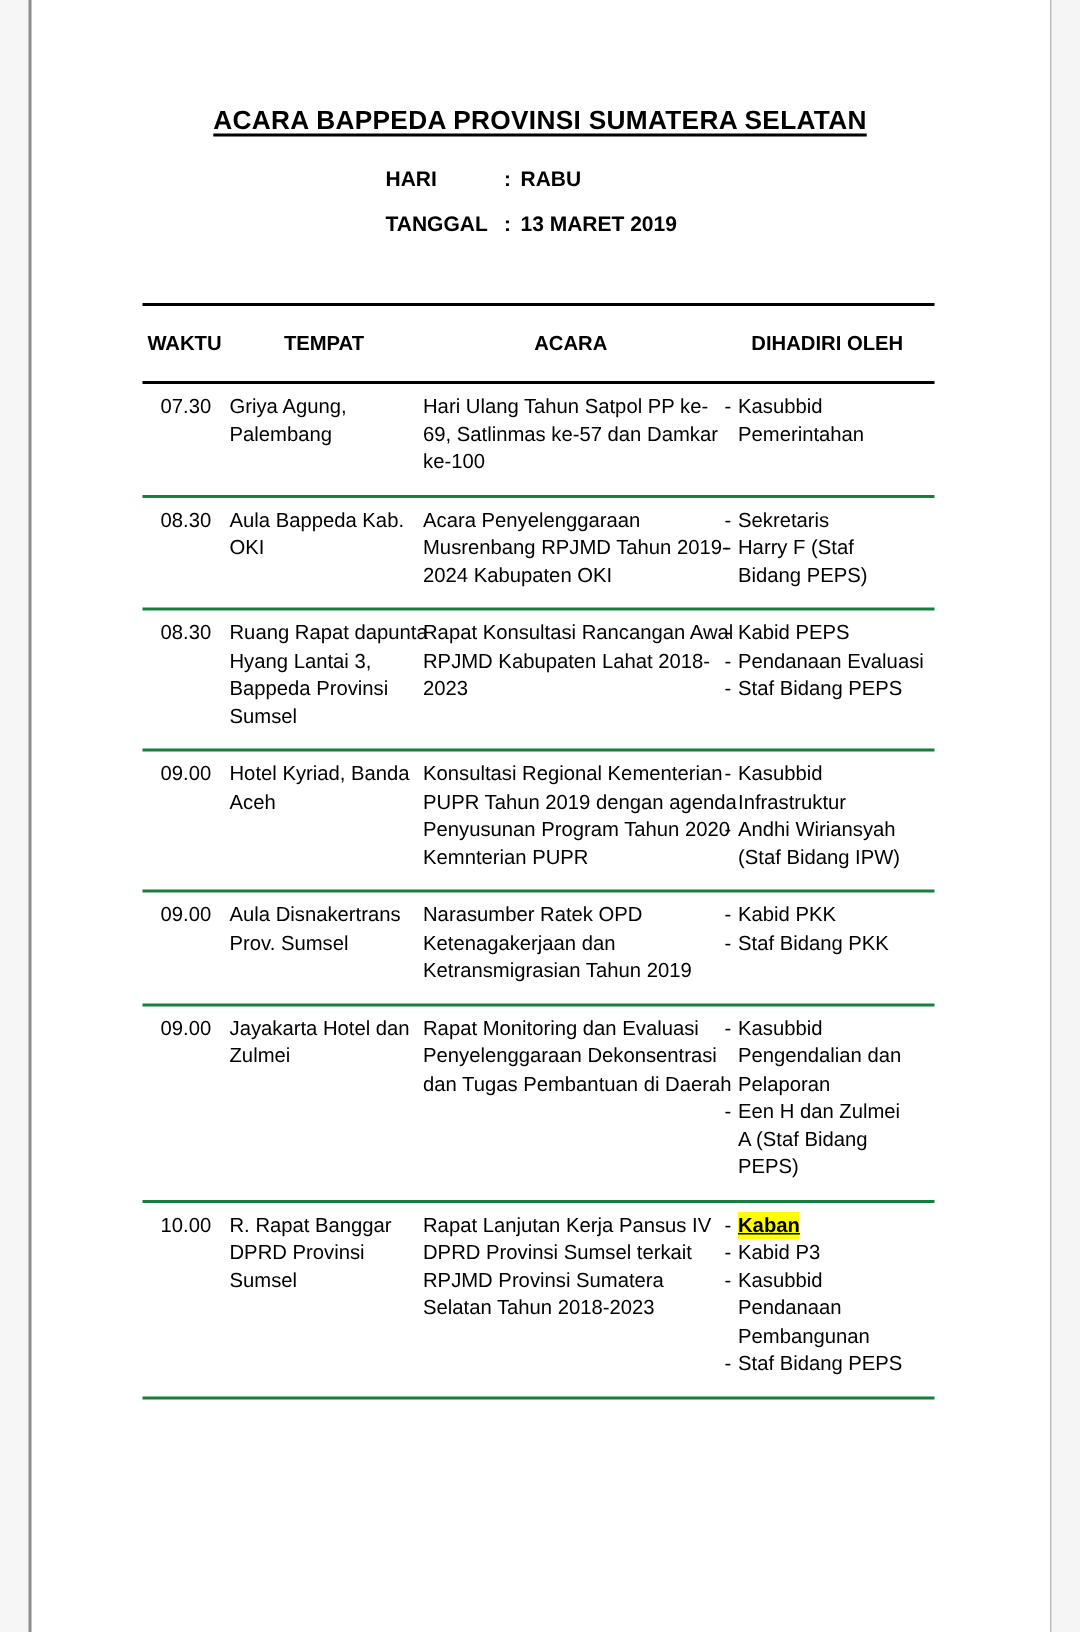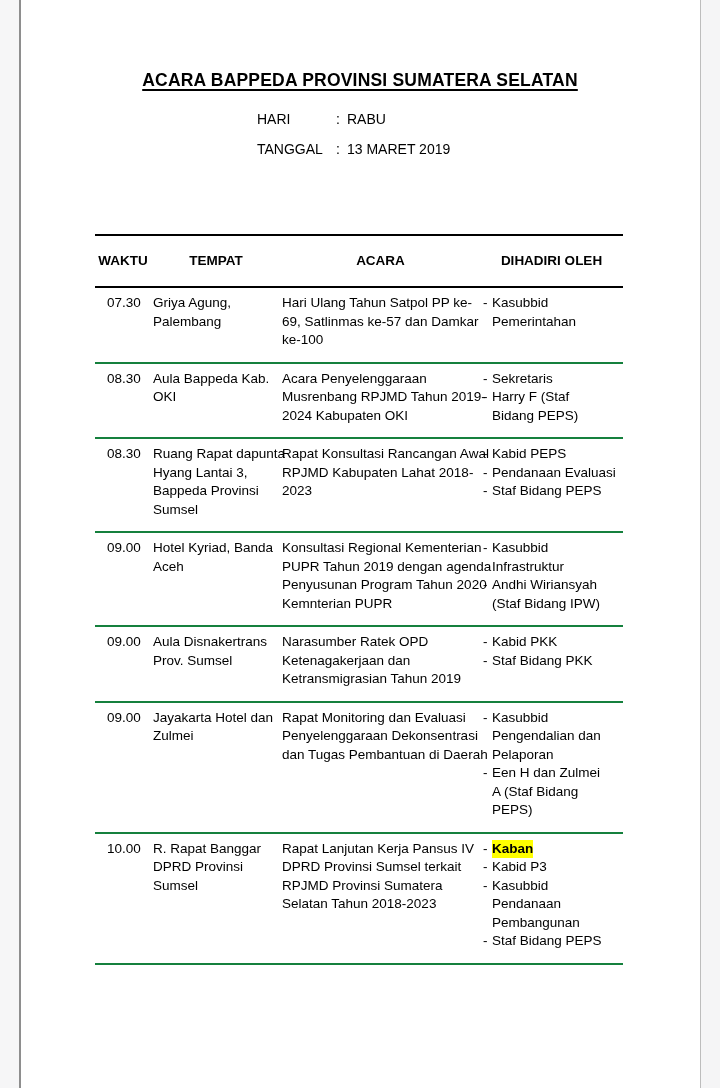--- a/index.html
+++ b/index.html
@@ -45,21 +45,21 @@
     font-size: 17.5px;
     font-weight: 700;
     letter-spacing: 0.2px;
     text-decoration: underline;
     text-underline-offset: 3px;
     text-decoration-thickness: 2px;
   }
   .meta {
     position: absolute;
     top: 100px; left: 236px;
-    font-weight: 400;
+    font-weight: 700;
     font-size: 14px;
     line-height: 14px;
   }
   .meta-row { display: flex; margin-bottom: 16px; }
   .meta-label { width: 79px; }
   .meta-sep { width: 11px; }
   .doc-table {
     position: absolute;
     top: 190px; left: 74px;
     width: 528px;
@@ -67,38 +67,37 @@
   .grid-cols {
     display: grid;
     grid-template-columns: 56px 130px 199px 143px;
   }
   .thead {
     border-top: 2px solid #000;
     border-bottom: 2px solid #000;
     padding: 17px 0 18px;
     font-weight: 700;
     font-size: 13.5px;
-    margin-top: 32px;
   }
   .th { text-align: center; }
   .row {
     border-bottom: 2px solid #15803d;
     padding: 6px 0 12px;
   }
   .cell { font-size: 13.5px; line-height: 18.5px; }
   .cell-waktu { padding-left: 12px; }
   .cell-tempat { white-space: pre; padding-left: 2px; }
   .cell-acara { padding-left: 1px; }
   .acara-text { white-space: pre; }
   .acara-note { font-weight: 700; white-space: pre; }
   .cell-dihadiri { padding-left: 3px; }
   .att { display: flex; }
   .dash { flex: 0 0 9px; }
   .att-text { white-space: pre; }
-  .hl { background: var(--hl, #ffff00); font-weight: 700; }
+  .hl { background: var(--hl, #ffff00); font-weight: 700; text-decoration: underline; }
 </style>
 </head>
 <body>
 
 <div class="sheet">
   <div class="edge-left"></div>
   <div class="edge-right"></div>
   <div class="content">
 
     <h1 class="title">ACARA BAPPEDA PROVINSI SUMATERA SELATAN</h1>

